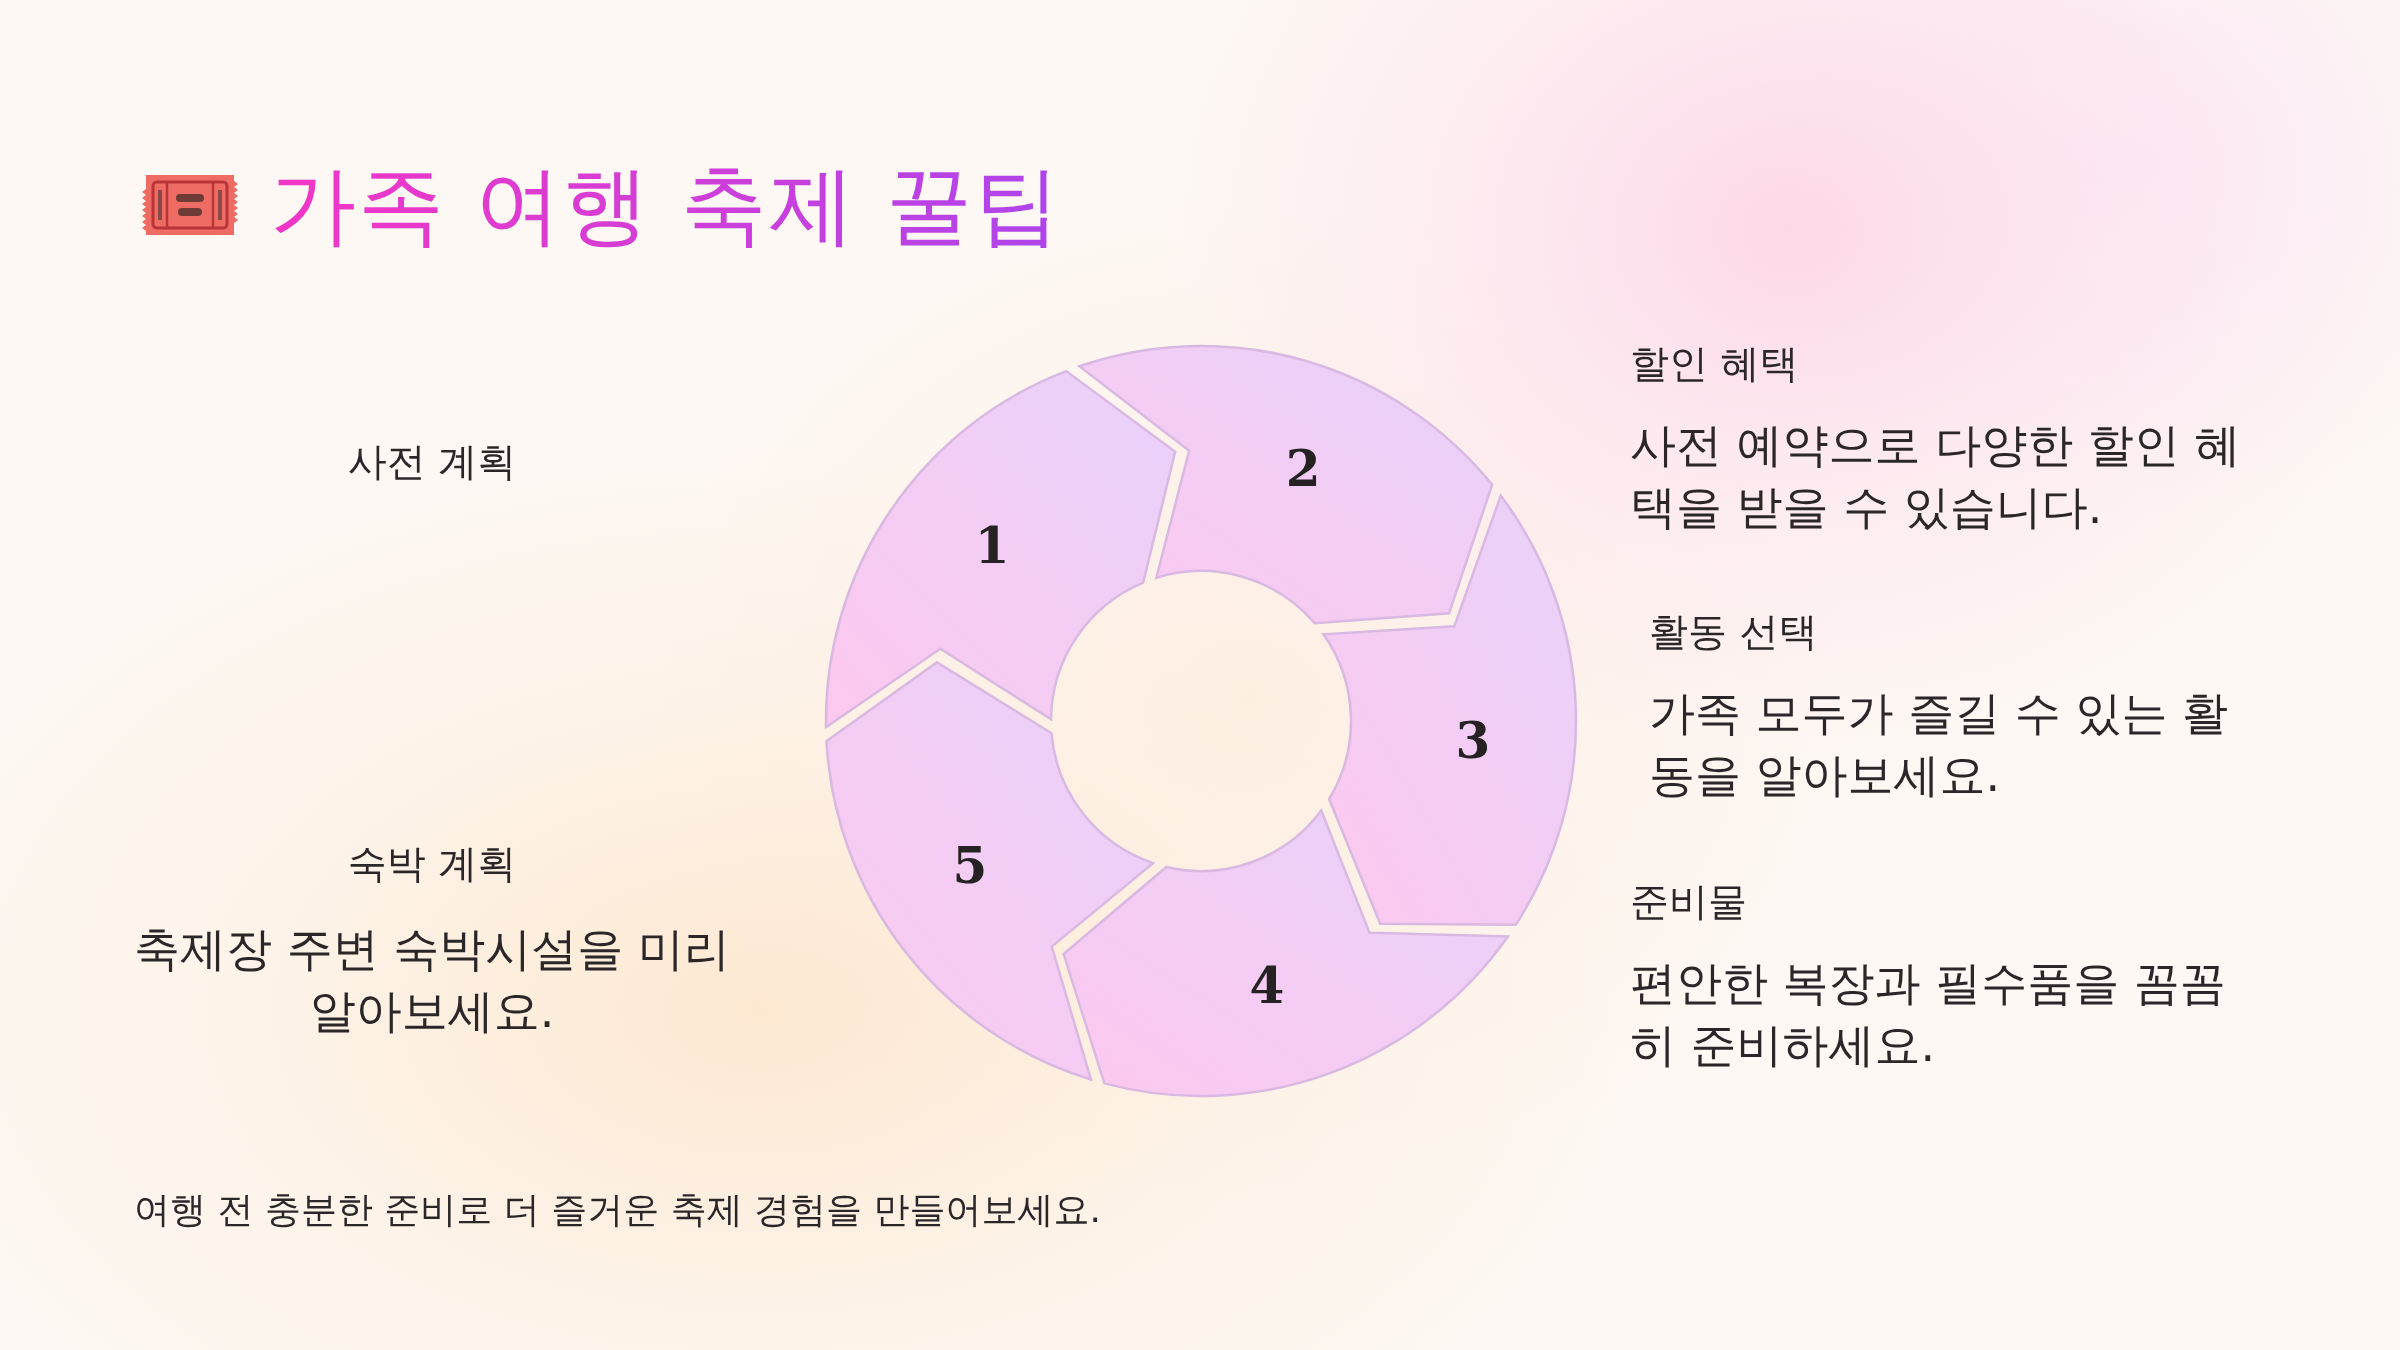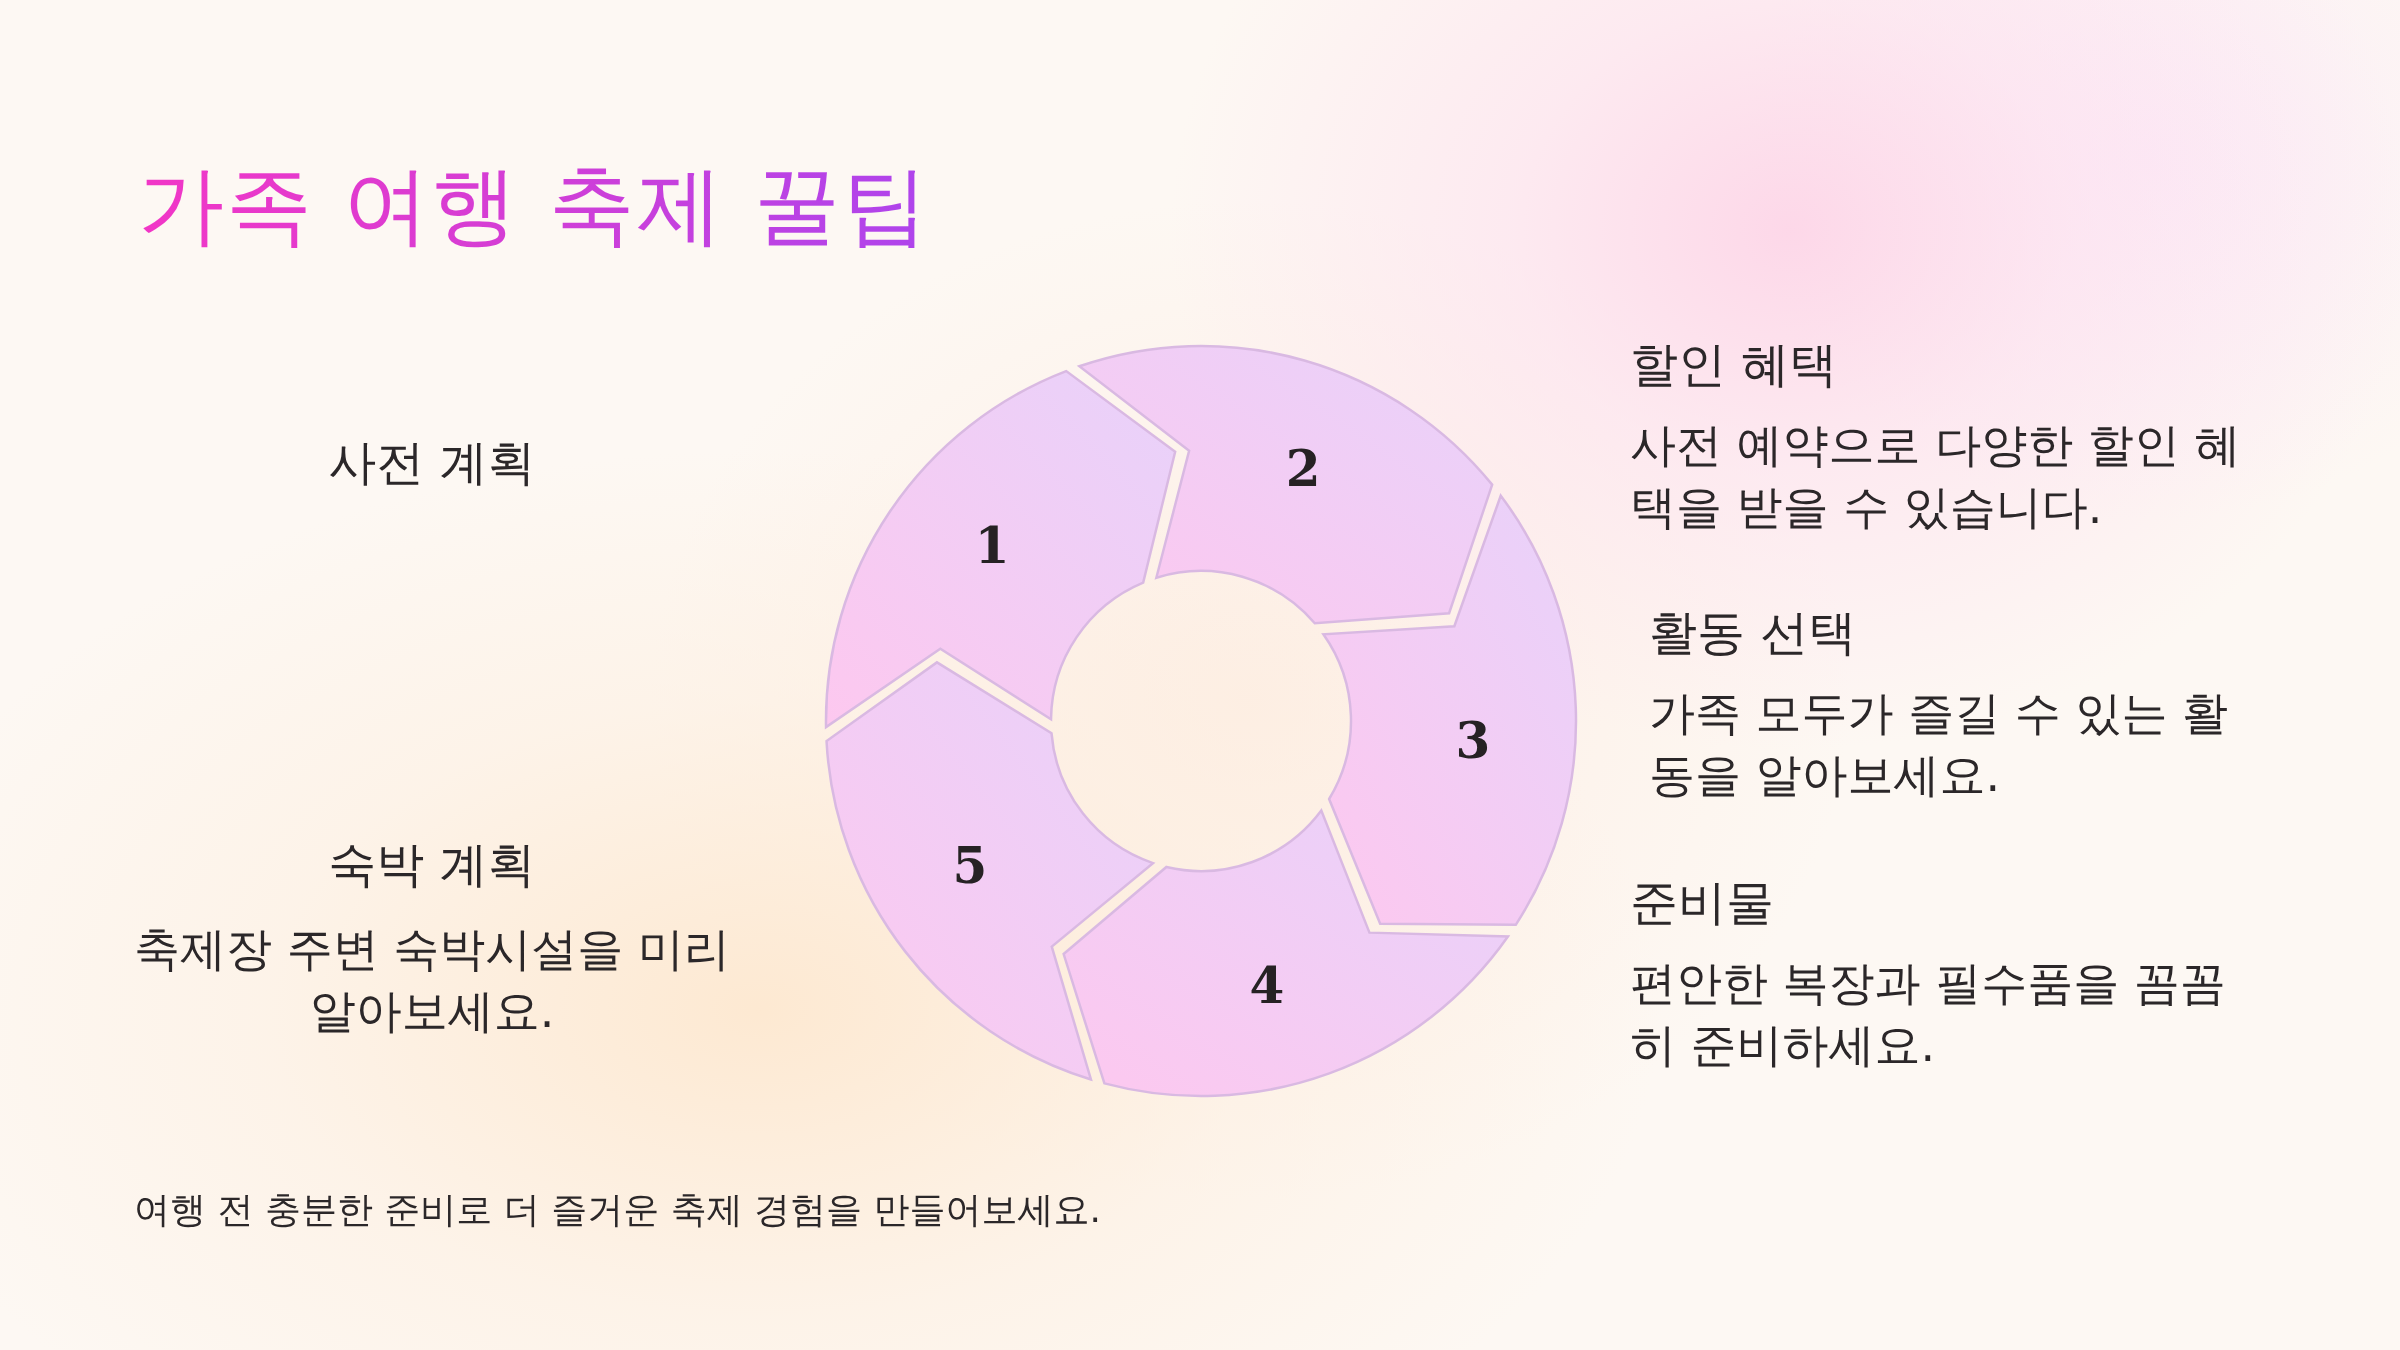--- a/index.html
+++ b/index.html
@@ -13,32 +13,32 @@
     position: absolute; inset: 0;
     background:
       radial-gradient(ellipse 620px 520px at 1790px 230px, rgba(253, 214, 232, 0.95) 0%, rgba(253, 222, 238, 0.55) 45%, rgba(253, 248, 243, 0) 100%),
       radial-gradient(ellipse 420px 360px at 2150px 160px, rgba(250, 228, 250, 0.6) 0%, rgba(253, 248, 243, 0) 100%),
       radial-gradient(ellipse 900px 560px at 760px 1010px, rgba(253, 232, 208, 0.95) 0%, rgba(253, 238, 222, 0.5) 55%, rgba(253, 248, 243, 0) 100%),
       radial-gradient(ellipse 600px 500px at 1250px 700px, rgba(253, 234, 222, 0.7) 0%, rgba(253, 248, 243, 0) 100%),
       #fdf8f3;
   }
   .title {
     position: absolute; left: 138px; top: 150px; height: 110px;
-    display: flex; align-items: center; flex-direction: column;
+    display: flex; align-items: center;
   }
   .title .ticket { width: 104px; height: 64px; margin-right: 28px; }
   .title h1 {
     margin: 0; font-weight: 400; font-size: 86px; line-height: 110px;
     letter-spacing: 2px;
     background: linear-gradient(90deg, #f236c6 0%, #d23ed6 50%, #ae44ec 100%);
     -webkit-background-clip: text; background-clip: text; color: transparent;
   }
   .block { position: absolute; }
   .block h2 {
-    margin: 0; font-weight: 400; font-size: 48px; line-height: 56px; color: #2b2729;
+    margin: 0; font-weight: 400; font-size: 39px; line-height: 56px; color: #2b2729;
   }
   .block p {
     margin: 0; font-size: 46px; line-height: 62px; color: #2b2729;
   }
   .left { text-align: center; width: 640px; left: 112px; }
   .left h2 { margin-bottom: 26px; }
   .right { text-align: left; width: 640px; }
   .right h2 { margin-bottom: 22px; }
   .footer {
     position: absolute; left: 134px; top: 1180px;

